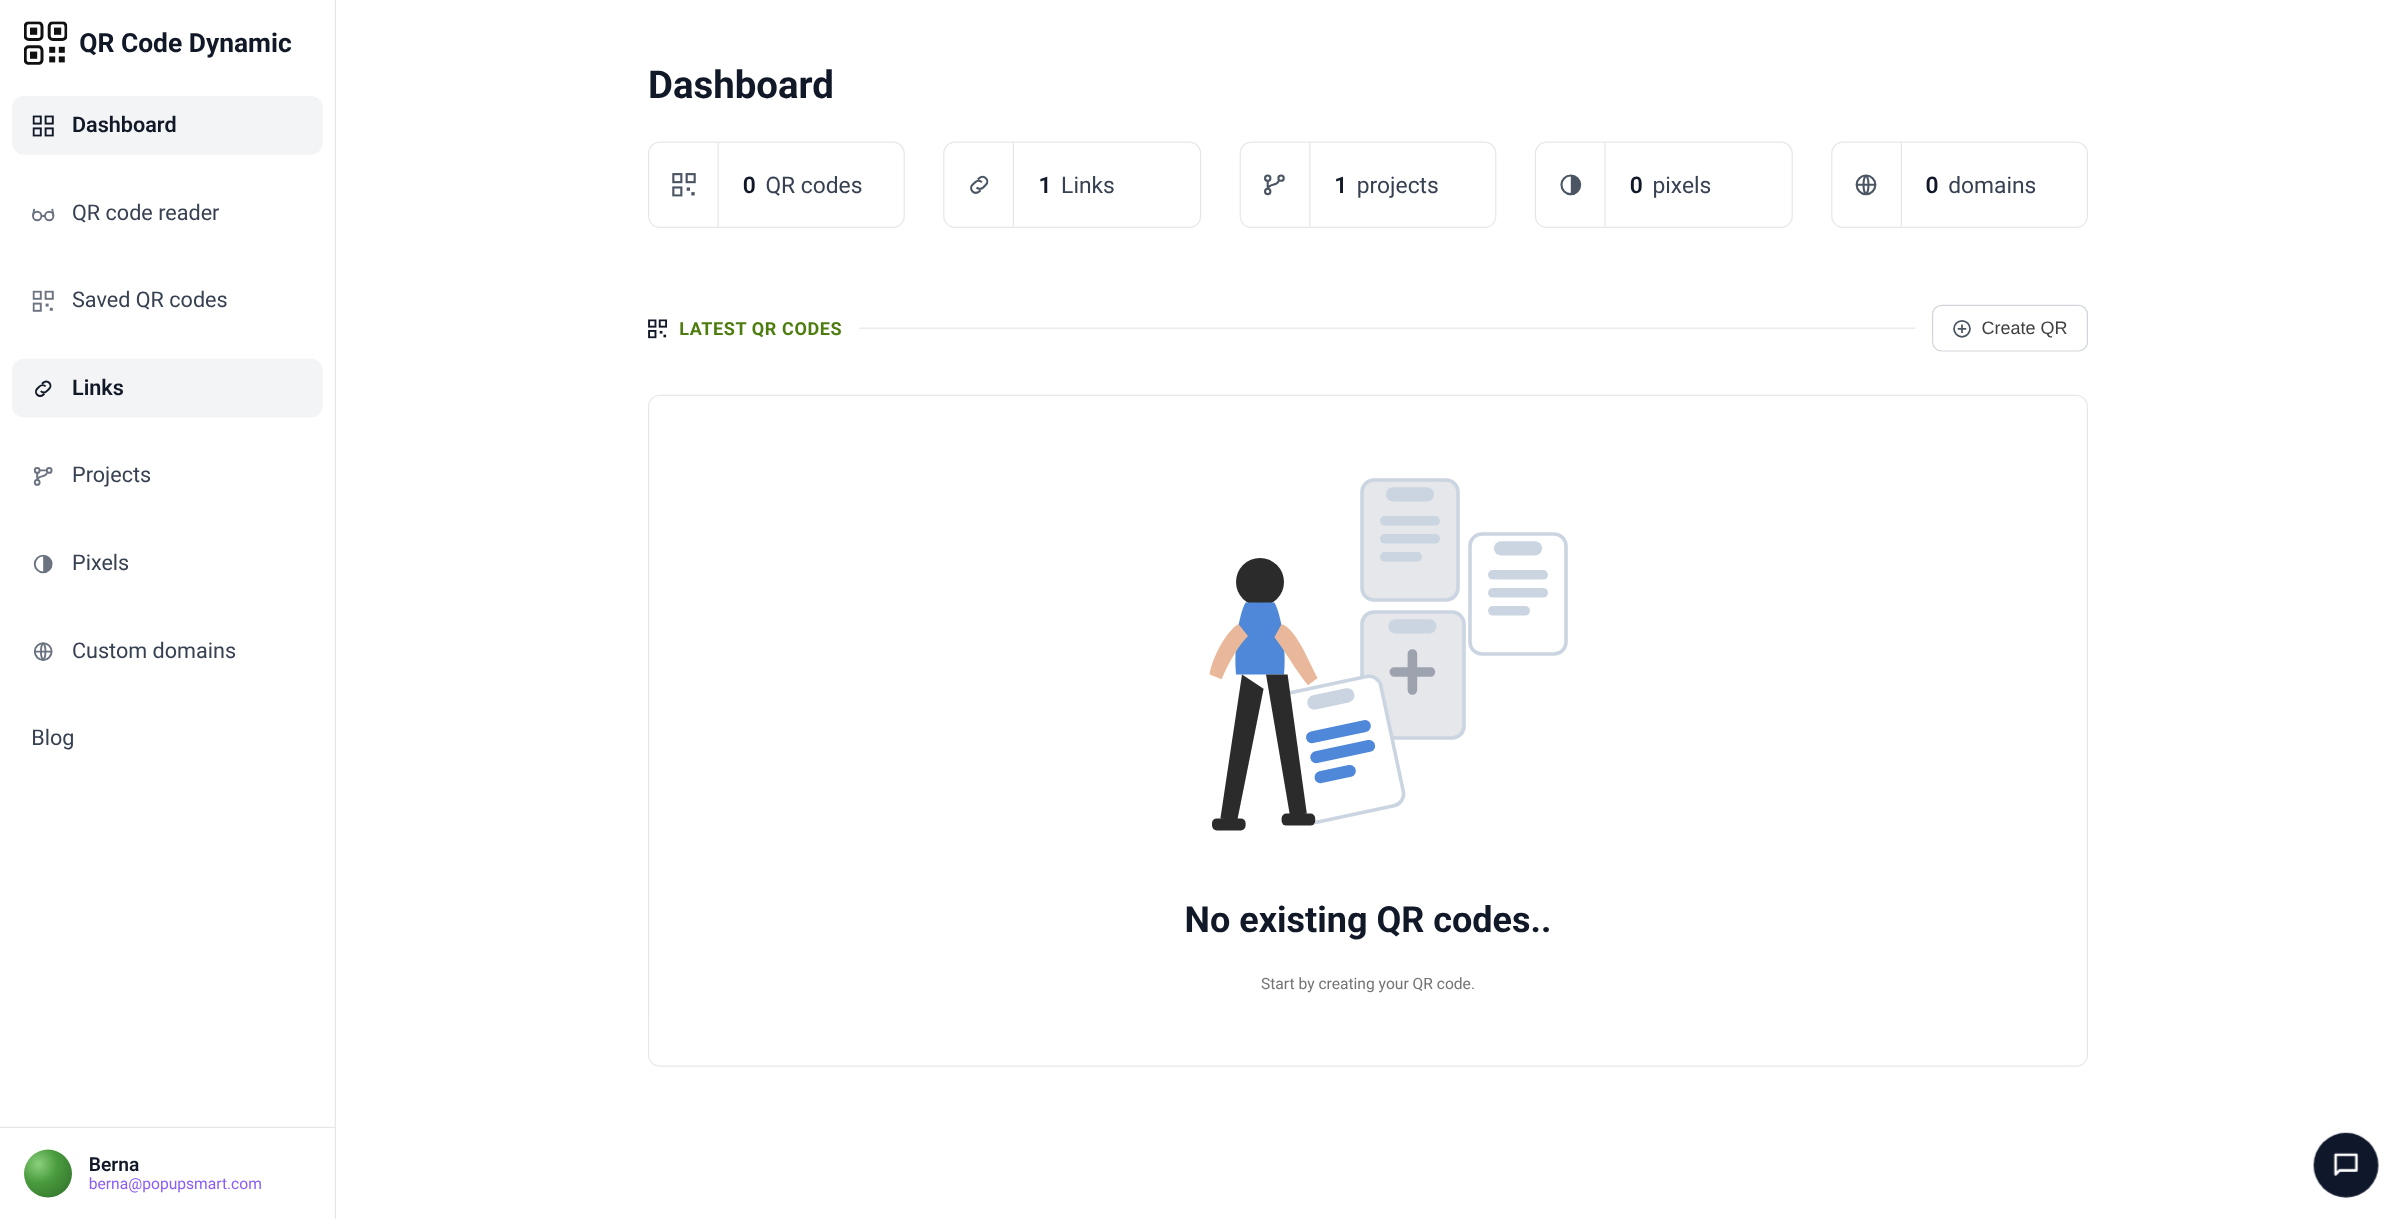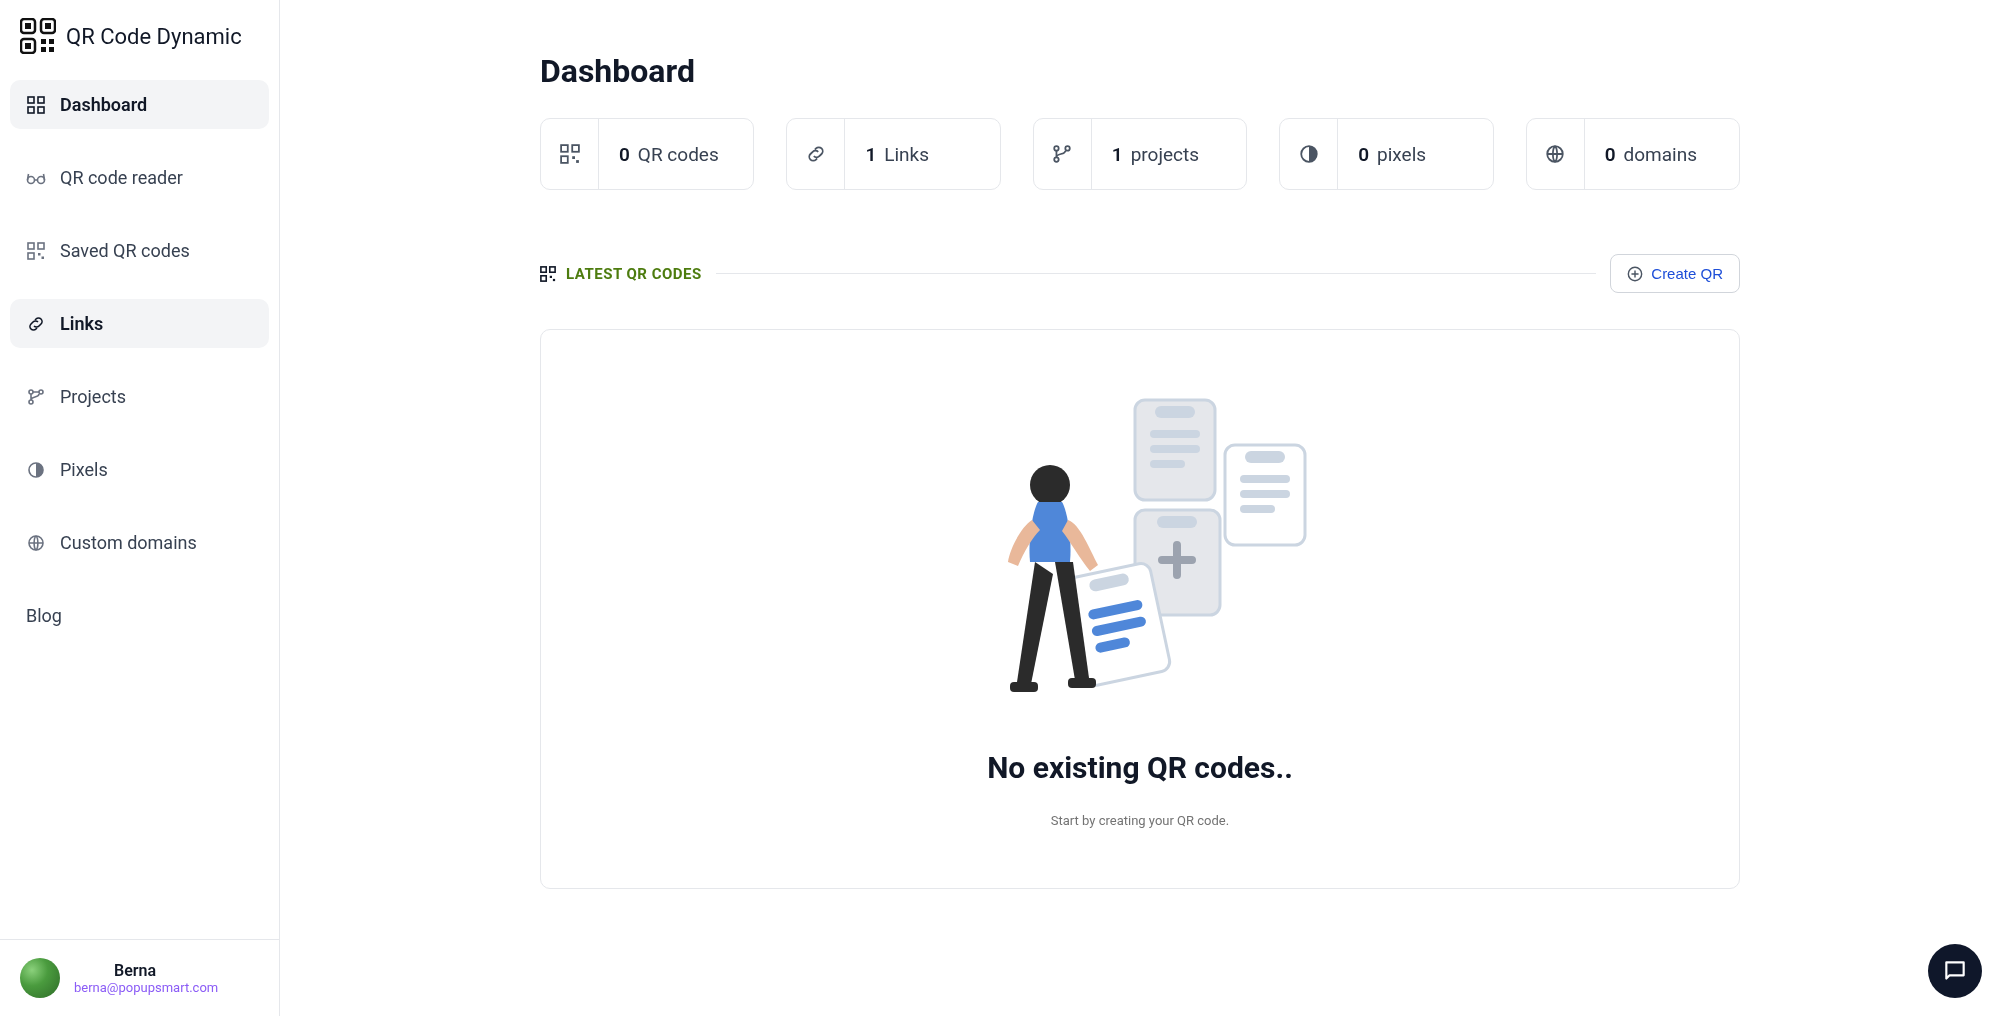--- a/index.html
+++ b/index.html
@@ -31,21 +31,21 @@
       display: flex;
       align-items: center;
       gap: 10px;
     }
     .logo-icon {
       width: 36px;
       height: 36px;
     }
     .logo-text {
       font-size: 22px;
-      font-weight: 400;
+      font-weight: 700;
       color: #111827;
     }
     .nav {
       padding: 8px 10px;
       flex: 1;
     }
     .nav-item {
       display: flex;
       align-items: center;
       gap: 14px;
@@ -86,21 +86,20 @@
     .avatar {
       width: 40px;
       height: 40px;
       border-radius: 50%;
       background: radial-gradient(circle at 30% 30%, #8bd17c 0%, #4a9b3e 40%, #2e6b28 100%);
     }
     .user-name {
       font-size: 16px;
       font-weight: 600;
       color: #111827;
-      margin-left: 40px;
     }
     .user-email {
       font-size: 13px;
       color: #8b5cf6;
     }
     .main {
       flex: 1;
       padding: 52px 260px 40px 260px;
       overflow-y: auto;
       position: relative;
@@ -170,21 +169,21 @@
       flex: 1;
       height: 1px;
       background: #e5e7eb;
     }
     .create-btn {
       border: 1px solid #d1d5db;
       background: #ffffff;
       border-radius: 8px;
       padding: 10px 16px;
       font-size: 15px;
-      color: #1d4ed8;
+      color: #404040;
       display: inline-flex;
       align-items: center;
       gap: 8px;
       cursor: pointer;
     }
     .create-btn .icon {
       color: #4b5563;
     }
     .empty-card {
       border: 1px solid #e5e7eb;

